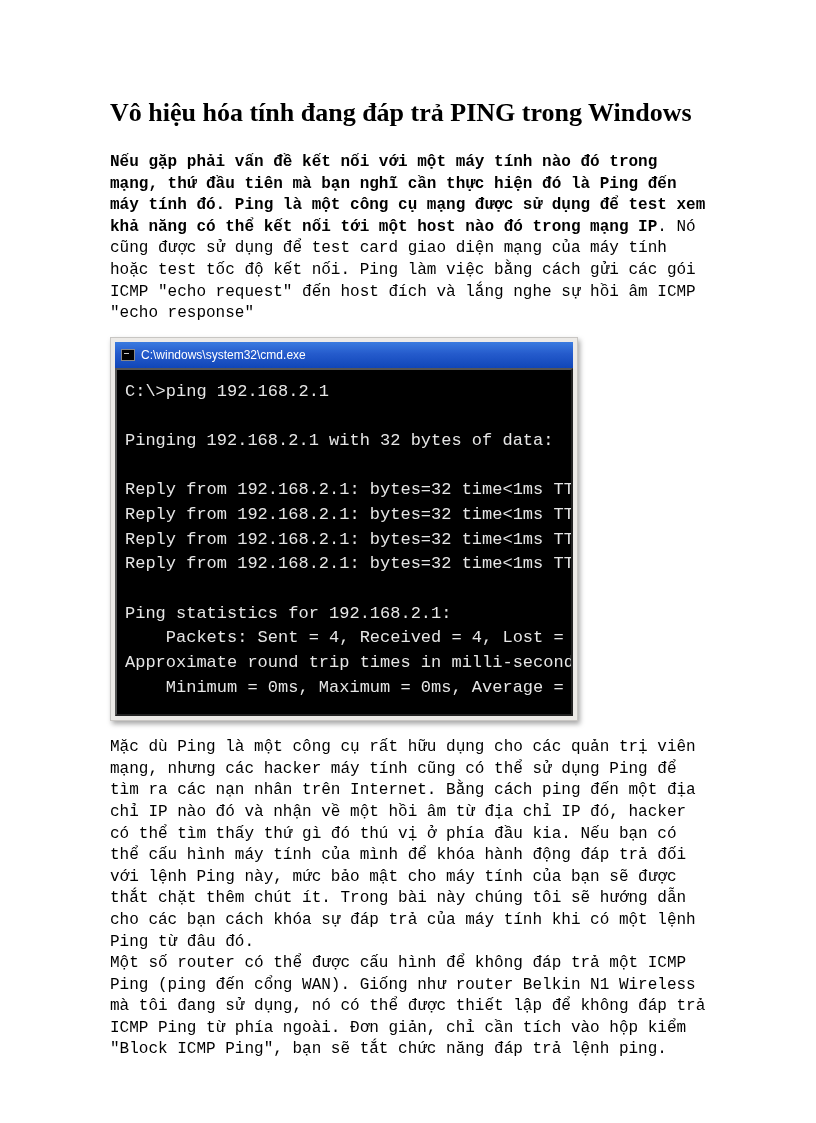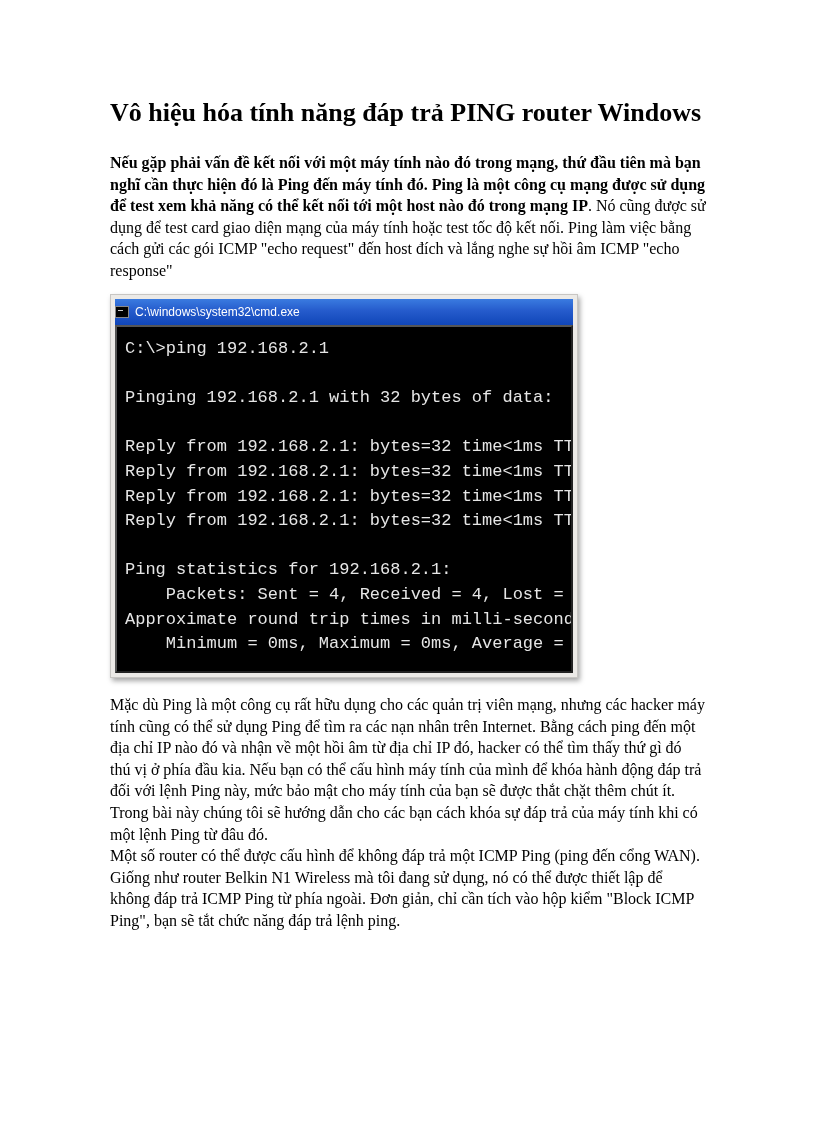--- a/index.html
+++ b/index.html
@@ -12,37 +12,37 @@
     color: #000;
     padding: 95px 110px 95px 110px;
     line-height: 1.35;
   }
   h1 {
     font-size: 26px;
     font-weight: bold;
     margin-bottom: 22px;
   }
   .intro-bold { font-weight: bold; }
-  .paragraph { margin-bottom: 0; }
+  .paragraph { margin-bottom: 0; font-family: Liberation Mono, monospace; }
   .block-intro { margin-bottom: 8px; }
   .cmd-frame {
     margin-top: 12px;
     margin-bottom: 16px;
     width: 468px;
     background: #eceae7;
     padding: 4px;
     border: 1px solid #c8c6c3;
     box-shadow: 2px 3px 5px rgba(0,0,0,0.35);
   }
   .cmd-titlebar {
     height: 26px;
     background: linear-gradient(to bottom, #3a7be0 0%, #255bcc 45%, #1046b8 100%);
     display: flex;
     align-items: center;
-    padding: 0 0;
+    padding: 0 6px;
     color: #fff;
     font-family: Tahoma, Arial, sans-serif;
     font-size: 12px;
     gap: 6px;
   }
   .cmd-icon {
     width: 14px;
     height: 12px;
     background: #000;
     border: 1px solid #888;
@@ -68,21 +68,21 @@
     border-top: 2px solid #555;
     border-right: 2px solid #222;
     border-bottom: 2px solid #222;
     overflow: hidden;
   }
   .body-text { margin-top: 13px; }
 </style>
 </head>
 <body>
 
-<h1>Vô hiệu hóa tính năng đáp trả PING router Windows</h1>
+<h1>Vô hiệu hóa tính đang đáp trả PING trong Windows</h1>
 
 <p class="paragraph block-intro">
   <span class="intro-bold">Nếu gặp phải vấn đề kết nối với một máy tính nào đó trong mạng, thứ đầu tiên mà bạn nghĩ cần thực hiện đó là Ping đến máy tính đó. Ping là một công cụ mạng được sử dụng để test xem khả năng có thể kết nối tới một host nào đó trong mạng IP</span><span>. Nó cũng được sử dụng để test card giao diện mạng của máy tính hoặc test tốc độ kết nối. Ping làm việc bằng cách gửi các gói ICMP "echo request" đến host đích và lắng nghe sự hồi âm ICMP "echo response"</span>
 </p>
 
 <div class="cmd-frame">
   <div class="cmd-titlebar">
     <span class="cmd-icon"></span>
     <span>C:\windows\system32\cmd.exe</span>
   </div>

